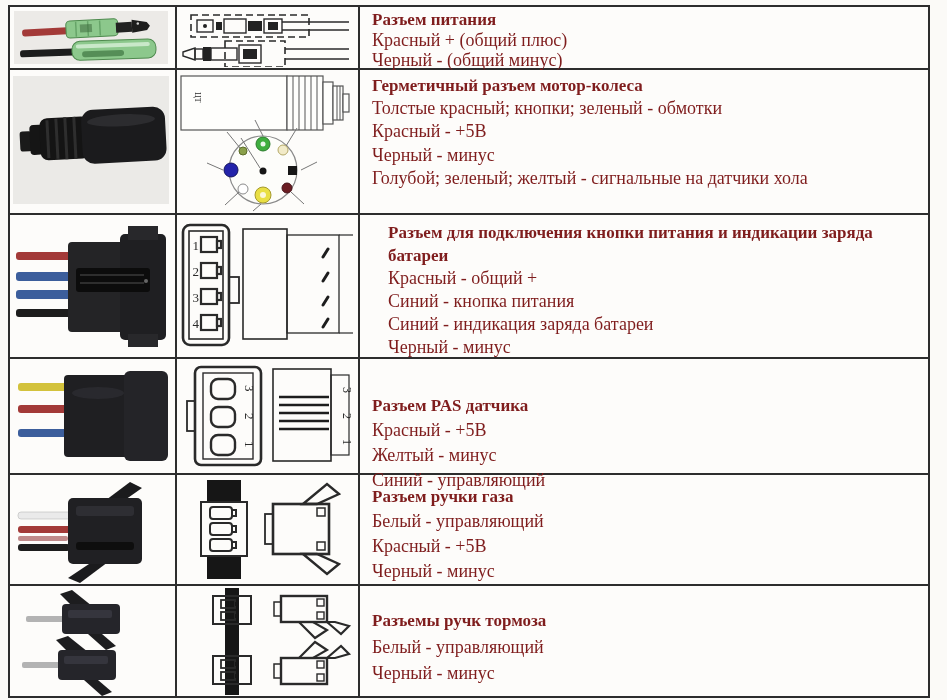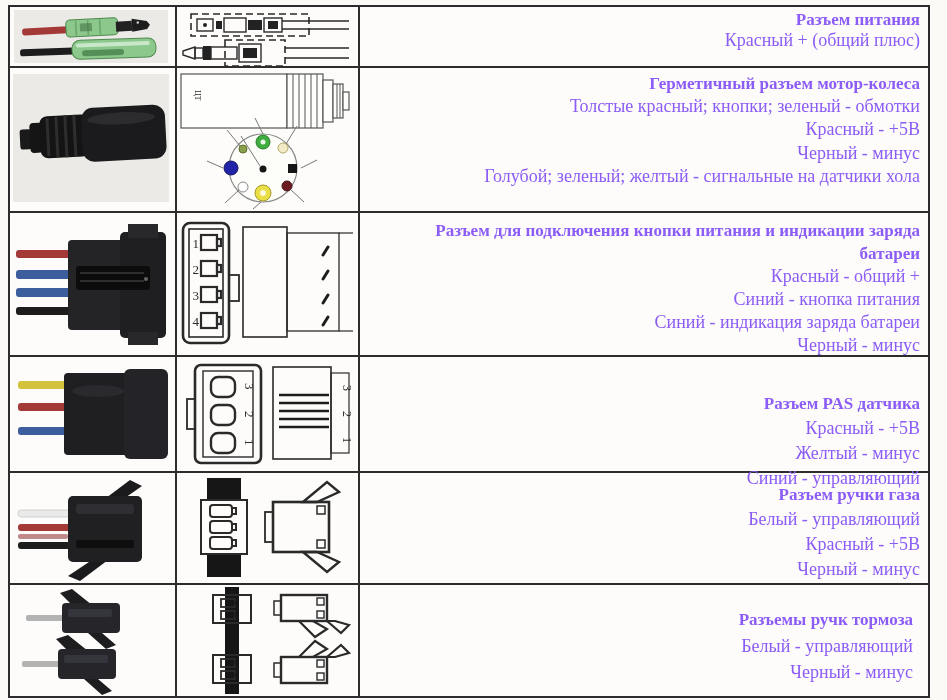--- a/index.html
+++ b/index.html
@@ -6,27 +6,27 @@
   .page{position:relative;width:947px;height:700px;background:#fbfaf7;overflow:hidden;
         font-family:"Liberation Serif",serif;}
   .tbl{position:absolute;left:8px;top:5px;width:922px;height:693px;
        border:2px solid #2d2d2d;box-sizing:border-box;display:flex;flex-direction:column;background:#fdfcfa;}
   .row{display:flex;box-sizing:border-box;}
   .row:not(:last-child){border-bottom:2px solid #2d2d2d;}
   .r1{height:63px}.r2{height:145px}.r3{height:144px}.r4{height:116px}.r5{height:130px}.r6{flex:1}
   .cell{box-sizing:border-box;position:relative;}
   .c1{width:167px;border-right:2px solid #2d2d2d;display:flex;align-items:center;justify-content:center;}
   .c2{width:183px;border-right:2px solid #2d2d2d;display:flex;align-items:center;justify-content:center;}
-  .c3{flex:1;color:#8b5cf6;text-align:right;}
+  .c3{flex:1;color:#7f1d1d;}
   svg{display:block;}
   .title{font-weight:700;font-size:17px;}
   .line{font-size:18px;}
   .r1 .c3{padding:3px 8px 0 12px;line-height:20px;}
-  .r2 .c3{padding:4px 8px 0 12px;line-height:23.2px;margin-left:20px;}
-  .r3 .c3{padding:6px 8px 0 12px;line-height:23px;}
+  .r2 .c3{padding:4px 8px 0 12px;line-height:23.2px;}
+  .r3 .c3{padding:6px 8px 0 12px;line-height:23px;margin-left:16px;}
   .r4 .c3{padding:34px 8px 0 12px;line-height:25px;}
   .r5 .c3{padding:9px 8px 0 12px;line-height:25px;}
   .r6 .c3{padding:22px 15px 0 12px;line-height:26px;}
   .ln{stroke:#2a2a2a;fill:none;}
   text{font-family:"Liberation Serif",serif;fill:#2a2a2a;}
 </style>
 </head>
 <body>
 
 <div class="page">
@@ -74,20 +74,21 @@
         <rect x="48" y="33" width="60" height="26" class="ln" stroke-width="1.6" stroke-dasharray="7 4"></rect>
         <rect x="62" y="37" width="22" height="18" class="ln" stroke-width="1.4"></rect>
         <rect x="66" y="41" width="14" height="10" fill="#222"></rect>
         <line x1="108" y1="41" x2="172" y2="41" class="ln" stroke-width="1.4"></line>
         <line x1="108" y1="51" x2="172" y2="51" class="ln" stroke-width="1.4"></line>
       </svg>
     </div>
     <div class="cell c3">
       <div class="title">Разъем питания</div>
       <div class="line">Красный + (общий плюс)</div>
+      <div class="line">Черный - (общий минус)</div>
     </div>
   </div>
 
   <div class="row r2">
     <div class="cell c1">
       <svg width="165" height="143" viewBox="0 0 165 143">
         <rect x="3" y="6" width="156" height="128" fill="#ebeae7"></rect>
         <g transform="rotate(-3 80 70)">
           <rect x="10" y="58" width="12" height="20" rx="3" fill="#1a1a1a"></rect>
           <rect x="20" y="52" width="14" height="30" rx="4" fill="#151515"></rect>

